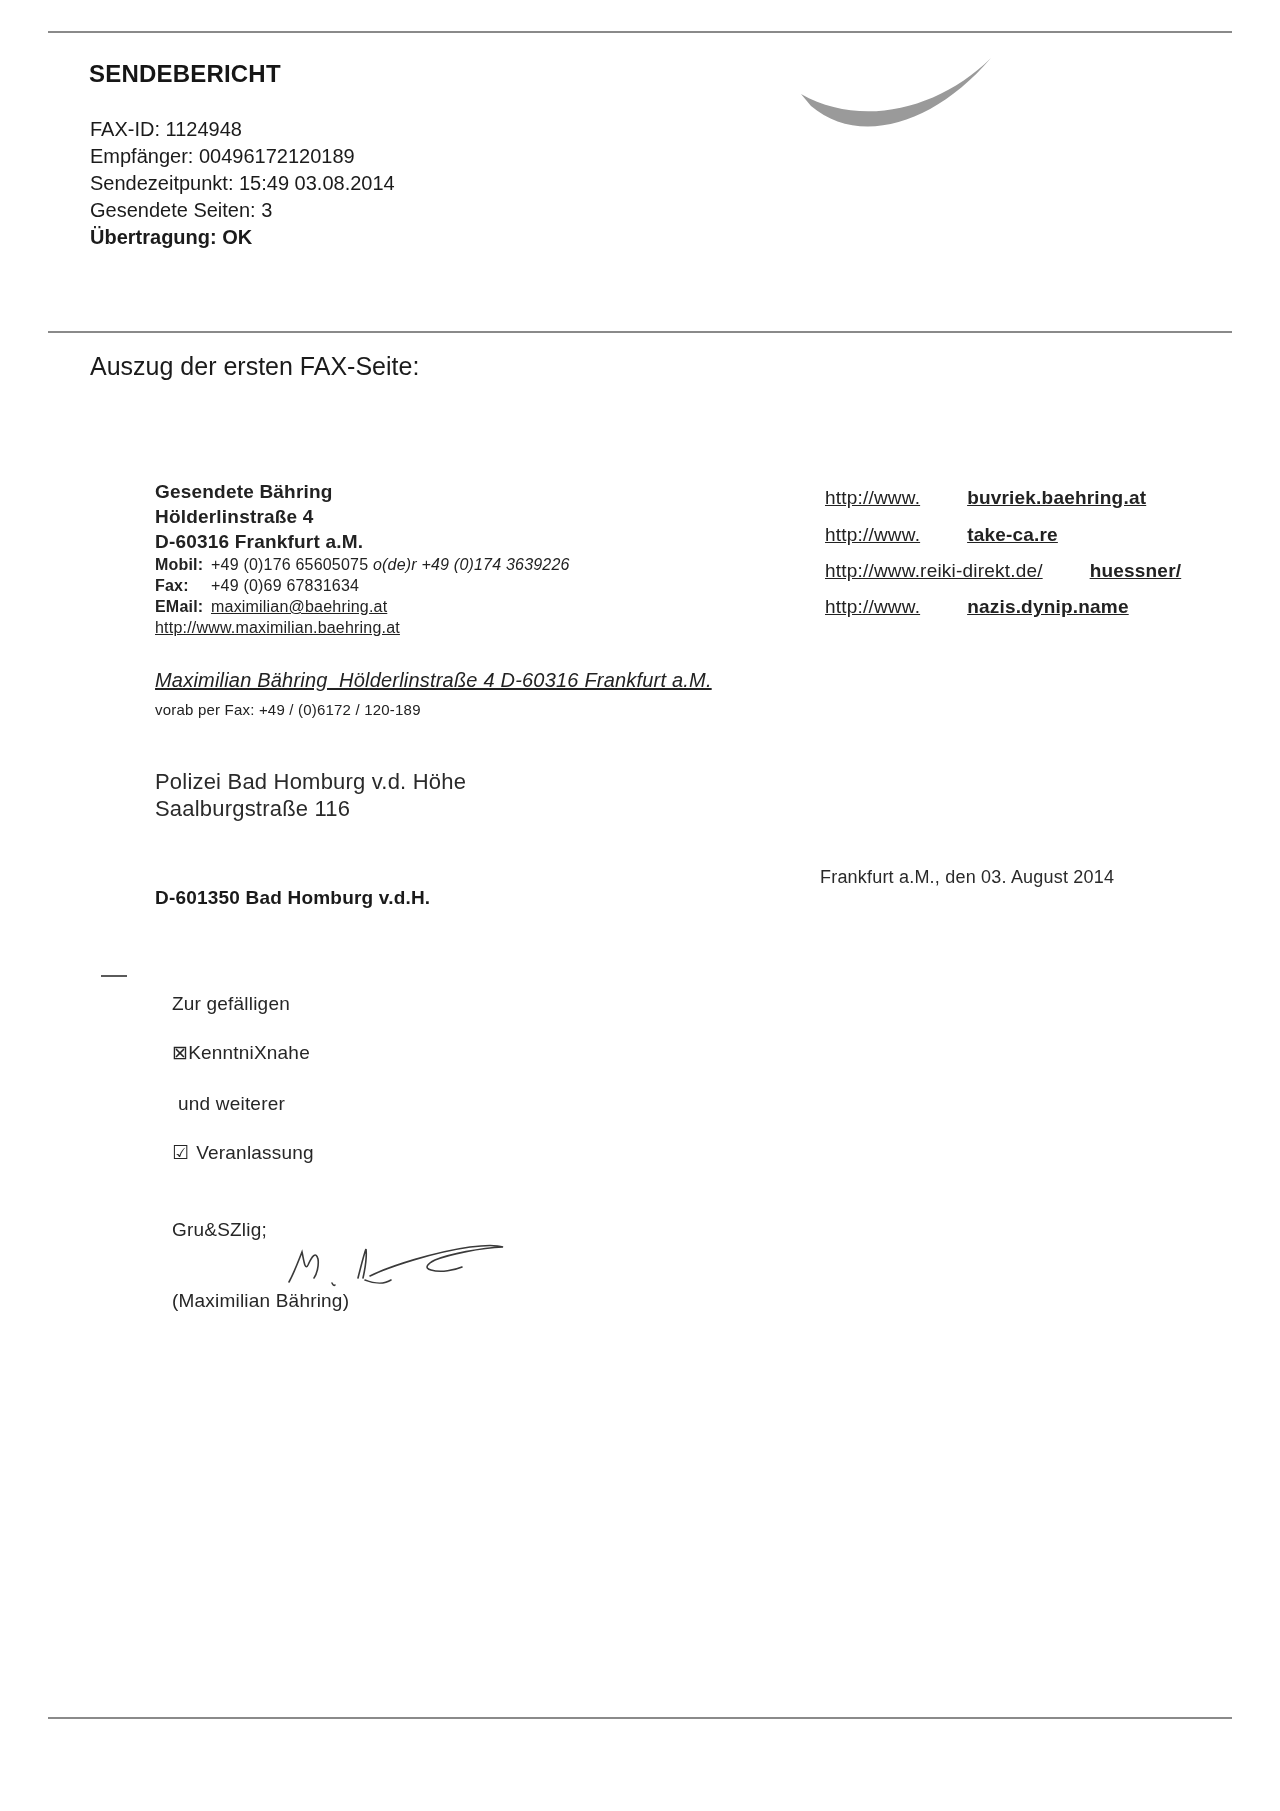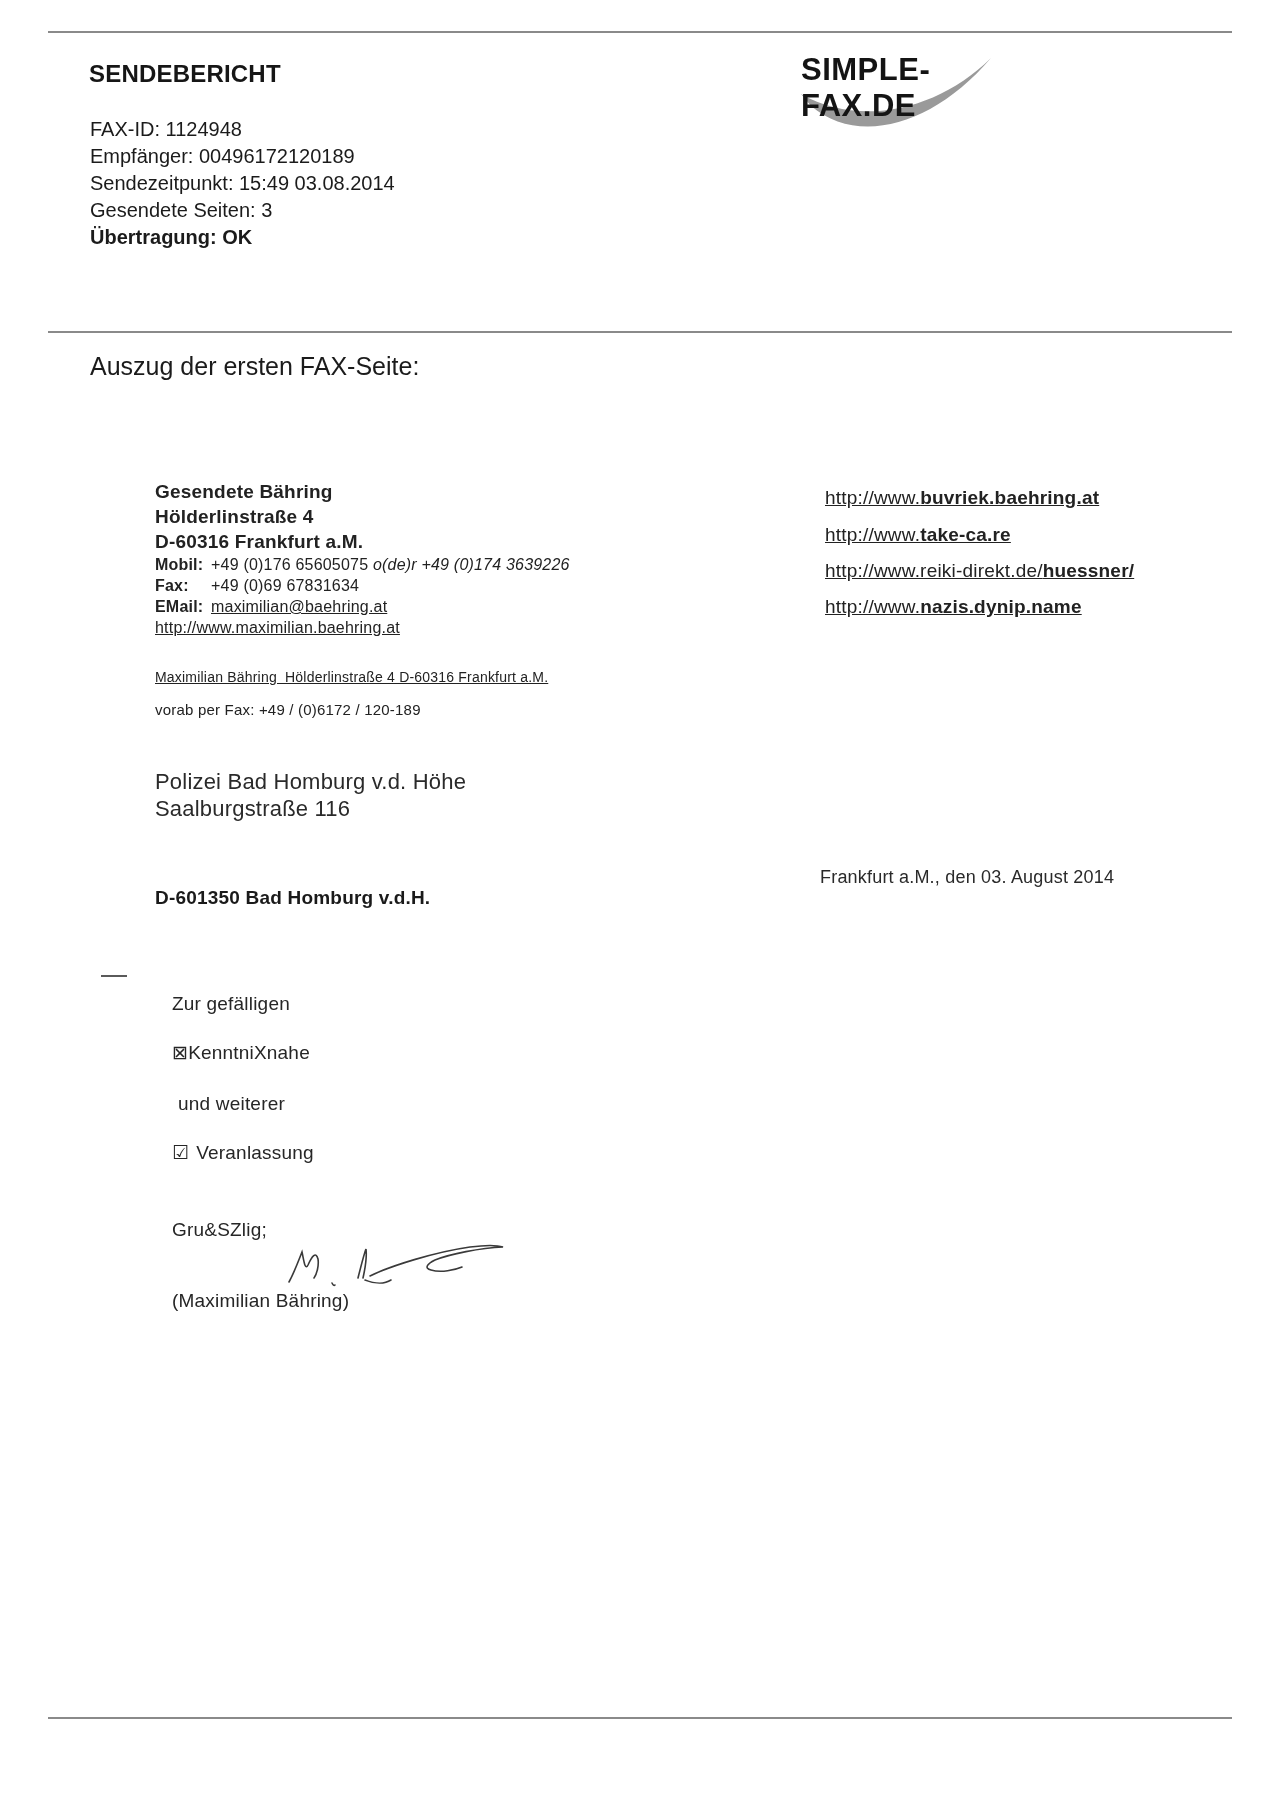--- a/index.html
+++ b/index.html
@@ -40,23 +40,23 @@
 
   
   .fx { color:#222222; letter-spacing:0.2px; }
   .sender-block { position:absolute; left:155px; top:479px; font-size:19px; font-weight:700; line-height:25px; }
   .contact-block { position:absolute; left:155px; top:554px; font-size:16px; line-height:21px; }
   .contact-label { display:inline-block; width:56px; font-weight:700; }
   .u { text-decoration:underline; }
   .it { font-style:italic; }
 
   .link-line { position:absolute; left:825px; font-size:19px; text-decoration:underline; color:#222; white-space:nowrap; }
-  .link-line .bold { font-weight:700; }
+  .link-line .bold { font-weight:700;margin-left:47px; }
 
-  .sender-line { position:absolute; left:155px; top:669px; font-size:14px; text-decoration:underline; white-space:pre; }
+  .sender-line { position:absolute; left:155px; top:669px; font-size:20px; text-decoration:underline; white-space:pre;font-style:italic; }
   .vorab-line  { position:absolute; left:155px; top:701px; font-size:15px; }
 
   .recipient   { position:absolute; left:155px; top:768px; font-size:22px; line-height:27px; color:#2a2a2a; }
   .recipient-bold { position:absolute; left:155px; top:847px; font-size:19px; font-weight:700; color:#1a1a1a;margin-top:40px; }
   .dateline    { position:absolute; left:820px; top:867px; font-size:18px; color:#2a2a2a; white-space:nowrap; }
 
   .margin-dash { position:absolute; left:101px; top:975px; width:26px; height:2px; background:#5a5a5a; }
 
   .body-line { position:absolute; left:172px; font-size:19px; color:#262626; letter-spacing:0.2px; white-space:nowrap; }
   .body-q      { top:942px; }
@@ -77,21 +77,20 @@
 <div class="page">
 
   <div class="rule rule-top"></div>
 
   <div class="report-title">SENDEBERICHT</div>
 
   <div class="logo">
     <svg class="logo-swoosh" width="250" height="110" viewBox="0 0 250 110">
       <path d="M8 46 L18 58 C 65 98, 140 78, 198 10 C 145 62, 68 80, 8 46 Z" fill="#9a9a9a"></path>
     </svg>
-    <div class="logo-text">SIMPLE-FAX.DE</div>
   </div>
 
   <div class="meta">
     <div class="meta-row"><span>FAX-ID:</span> <span>1124948</span></div>
     <div class="meta-row"><span>Empfänger:</span> <span>00496172120189</span></div>
     <div class="meta-row"><span>Sendezeitpunkt:</span> <span>15:49 03.08.2014</span></div>
     <div class="meta-row"><span>Gesendete Seiten:</span> <span>3</span></div>
     <div class="meta-row bold"><span>Übertragung:</span> <span>OK</span></div>
   </div>
 

